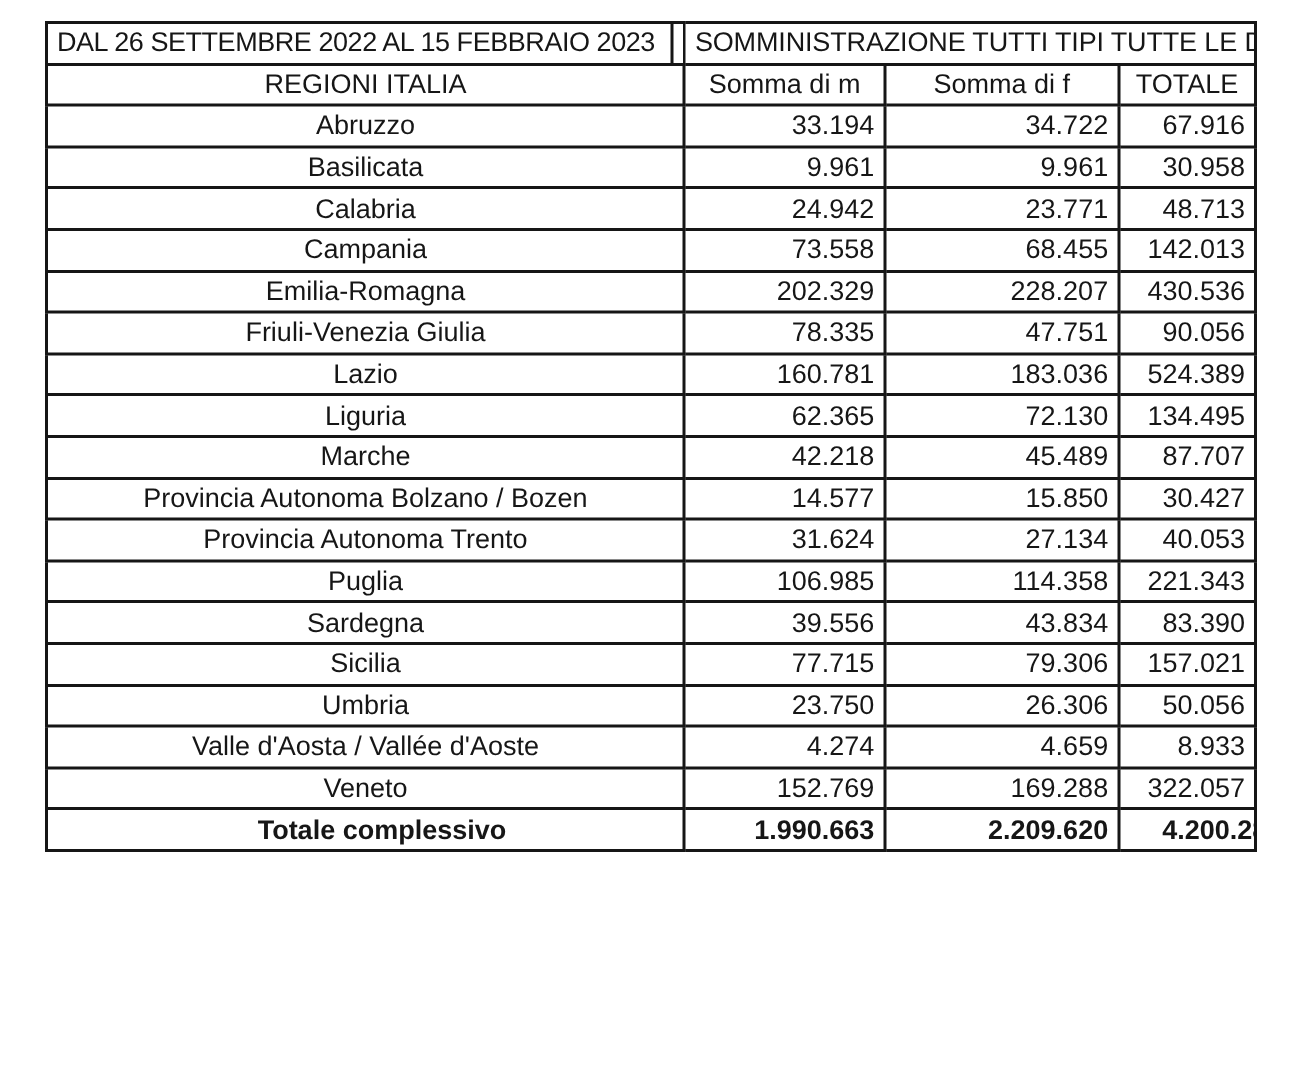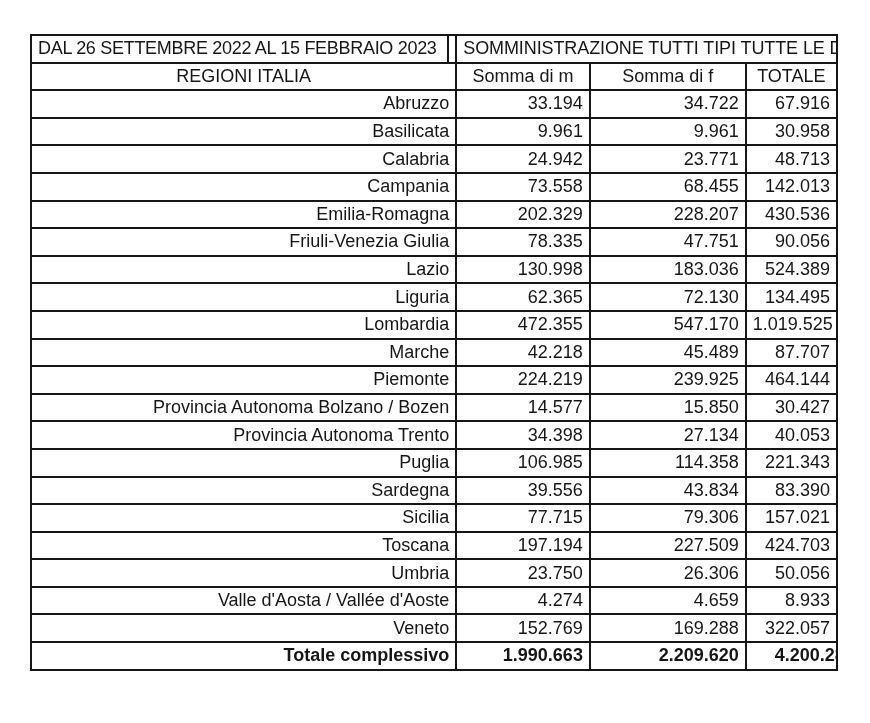--- a/index.html
+++ b/index.html
@@ -11,21 +11,21 @@
     width: 870px;
     height: 723px;
     position: relative;
     font-family: "Liberation Sans", "DejaVu Sans", sans-serif;
     color: #161616;
     overflow: hidden;
   }
   .table-wrap {
     position: absolute;
     left: 30px;
-    top: 34px;
+    top: 14px;
     width: 648px;
   }
   table.data {
     border-collapse: collapse;
     table-layout: fixed;
     width: 808px;
   }
   table.data td, table.data th {
     border: 2px solid #161616;
     height: 25.6px;
@@ -56,21 +56,21 @@
   }
   td.admin {
     text-align: center;
     font-size: 15px;
     letter-spacing: -0.1px;
   }
   th.colhead {
     text-align: center;
   }
   td.region {
-    text-align: right;
+    text-align: center;
     margin-top: 32px;
   }
   td.num {
     text-align: right;
   }
   td.tot {
     font-weight: bold;
   }
   tr.grand td {
     font-weight: bold;
@@ -131,83 +131,65 @@
         <td class="num tot">430.536</td>
       </tr>
       <tr>
         <td class="region">Friuli-Venezia Giulia</td>
         <td class="num">78.335</td>
         <td class="num">47.751</td>
         <td class="num tot">90.056</td>
       </tr>
       <tr>
         <td class="region">Lazio</td>
-        <td class="num">130.998</td>
+        <td class="num">160.781</td>
         <td class="num">183.036</td>
         <td class="num tot">524.389</td>
       </tr>
       <tr>
         <td class="region">Liguria</td>
         <td class="num">62.365</td>
         <td class="num">72.130</td>
         <td class="num tot">134.495</td>
       </tr>
       <tr>
-        <td class="region">Lombardia</td>
-        <td class="num">472.355</td>
-        <td class="num">547.170</td>
-        <td class="num tot">1.019.525</td>
-      </tr>
-      <tr>
         <td class="region">Marche</td>
         <td class="num">42.218</td>
         <td class="num">45.489</td>
         <td class="num tot">87.707</td>
       </tr>
       <tr>
-        <td class="region">Piemonte</td>
-        <td class="num">224.219</td>
-        <td class="num">239.925</td>
-        <td class="num tot">464.144</td>
-      </tr>
-      <tr>
         <td class="region">Provincia Autonoma Bolzano / Bozen</td>
         <td class="num">14.577</td>
         <td class="num">15.850</td>
         <td class="num tot">30.427</td>
       </tr>
       <tr>
         <td class="region">Provincia Autonoma Trento</td>
-        <td class="num">34.398</td>
+        <td class="num">31.624</td>
         <td class="num">27.134</td>
         <td class="num tot">40.053</td>
       </tr>
       <tr>
         <td class="region">Puglia</td>
         <td class="num">106.985</td>
         <td class="num">114.358</td>
         <td class="num tot">221.343</td>
       </tr>
       <tr>
         <td class="region">Sardegna</td>
         <td class="num">39.556</td>
         <td class="num">43.834</td>
         <td class="num tot">83.390</td>
       </tr>
       <tr>
         <td class="region">Sicilia</td>
         <td class="num">77.715</td>
         <td class="num">79.306</td>
         <td class="num tot">157.021</td>
-      </tr>
-      <tr>
-        <td class="region">Toscana</td>
-        <td class="num">197.194</td>
-        <td class="num">227.509</td>
-        <td class="num tot">424.703</td>
       </tr>
       <tr>
         <td class="region">Umbria</td>
         <td class="num">23.750</td>
         <td class="num">26.306</td>
         <td class="num tot">50.056</td>
       </tr>
       <tr>
         <td class="region">Valle d'Aosta / Vallée d'Aoste</td>
         <td class="num">4.274</td>

